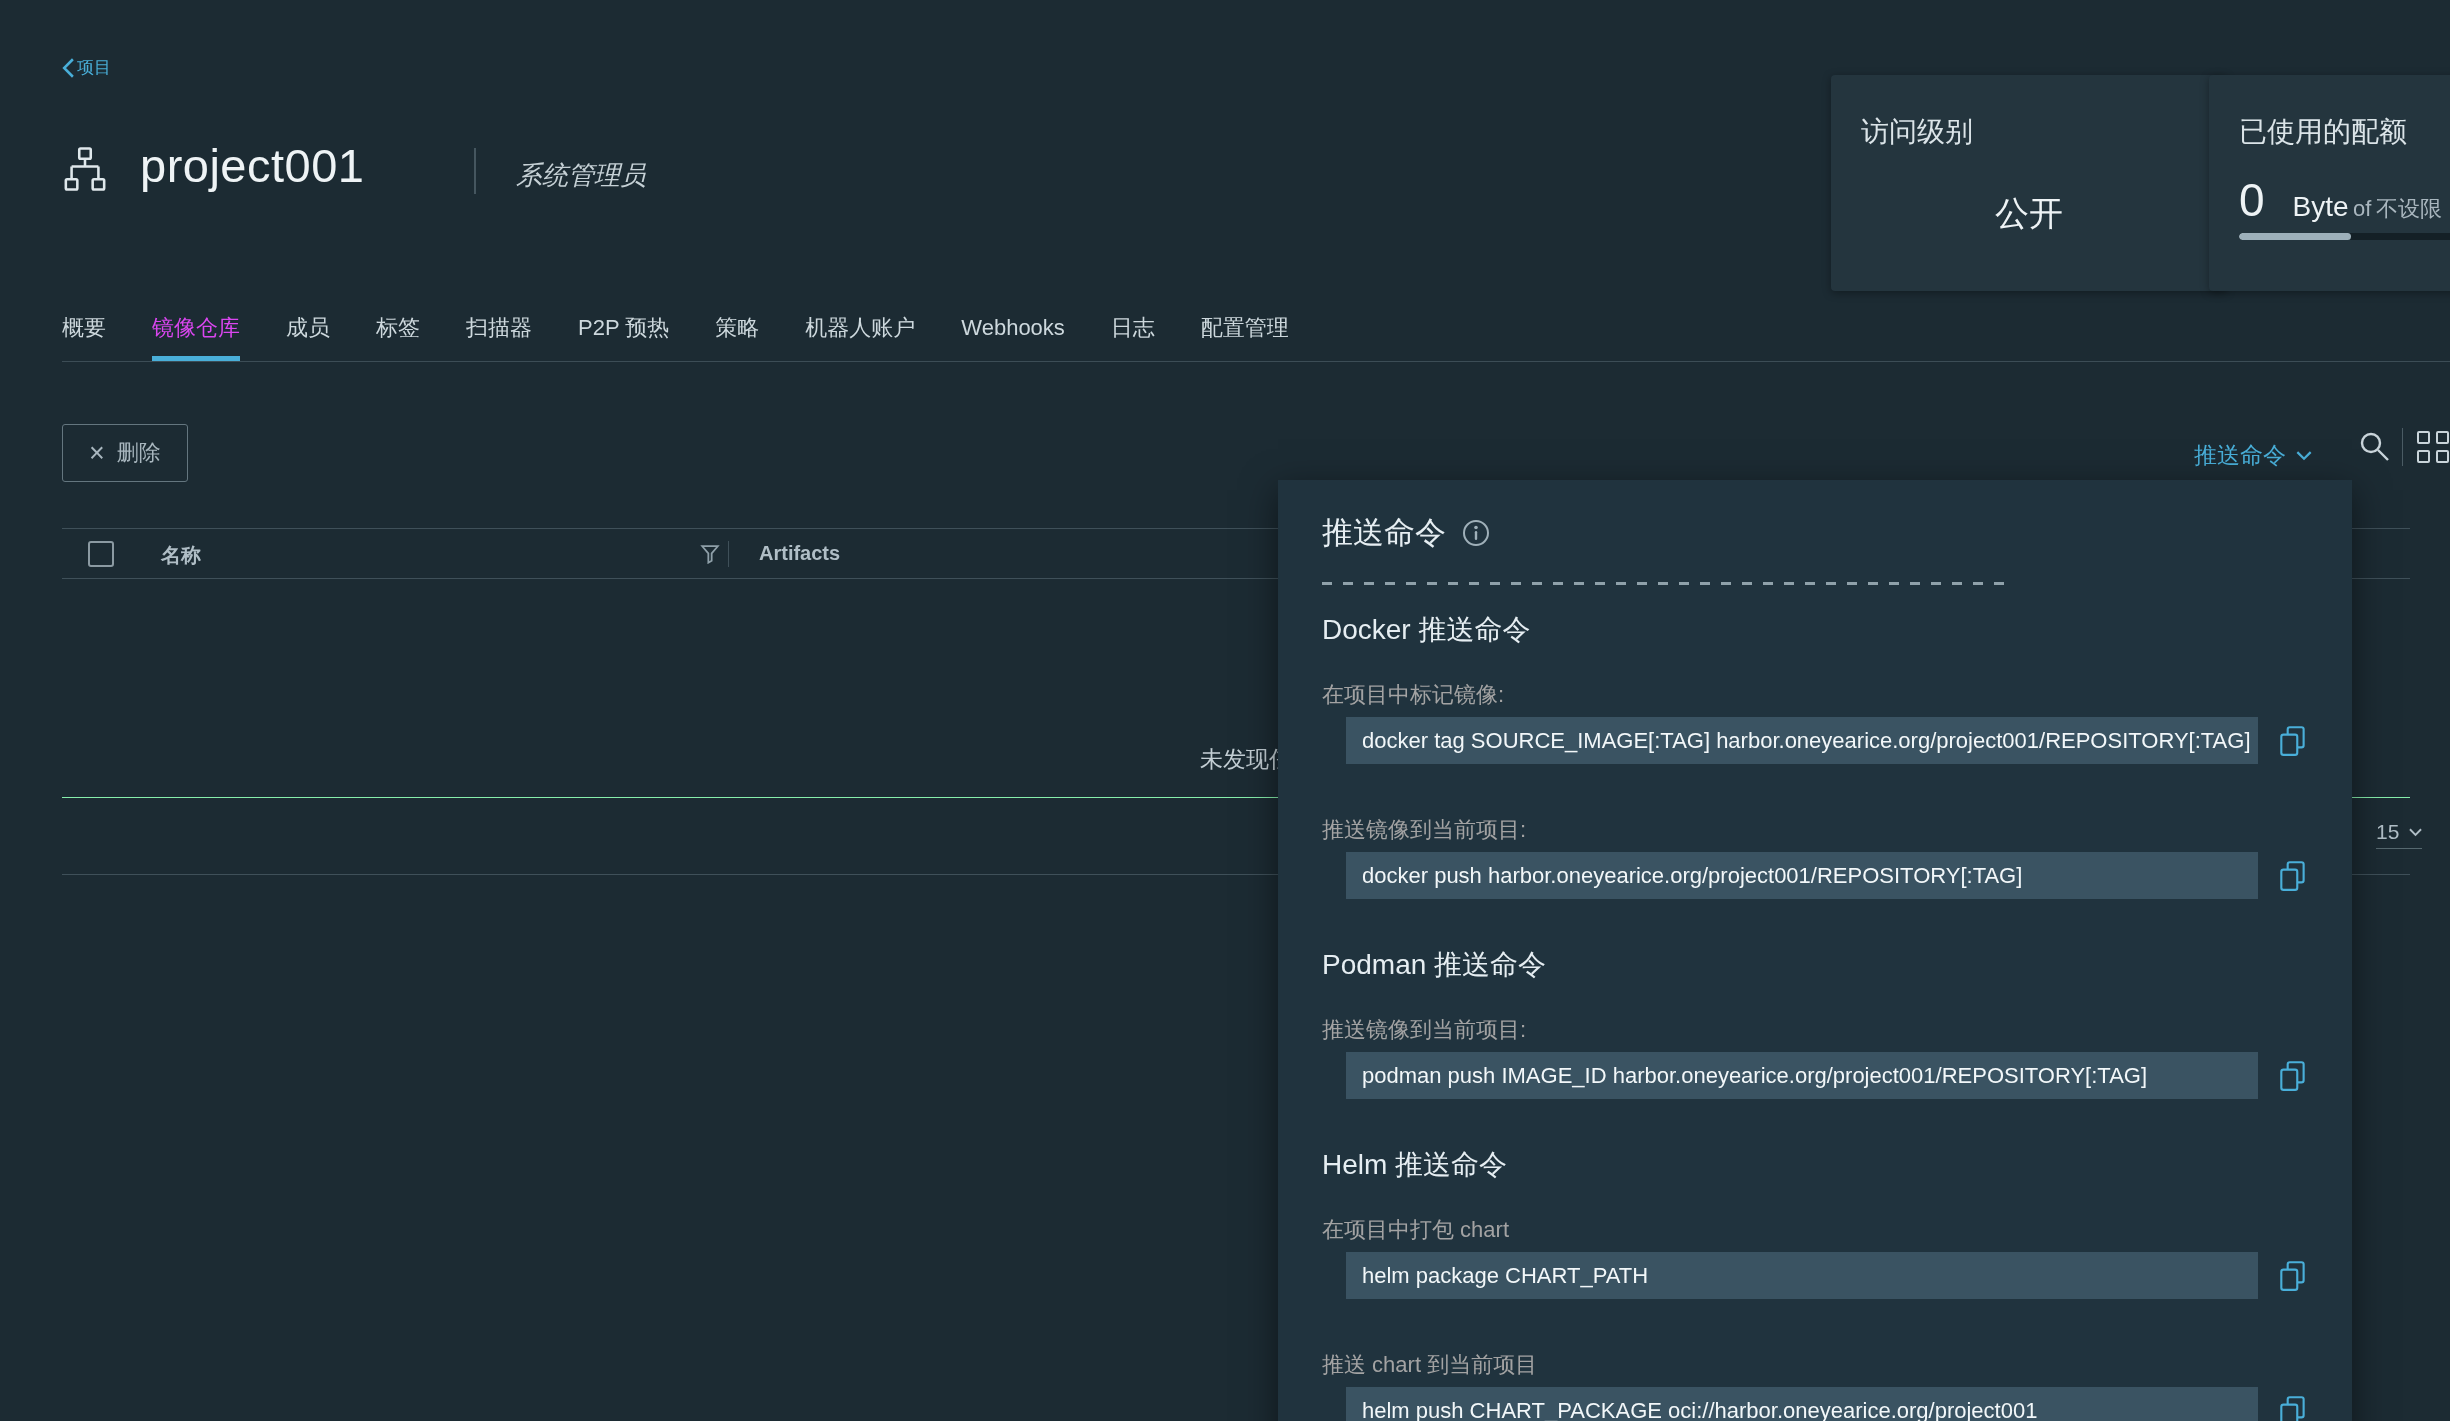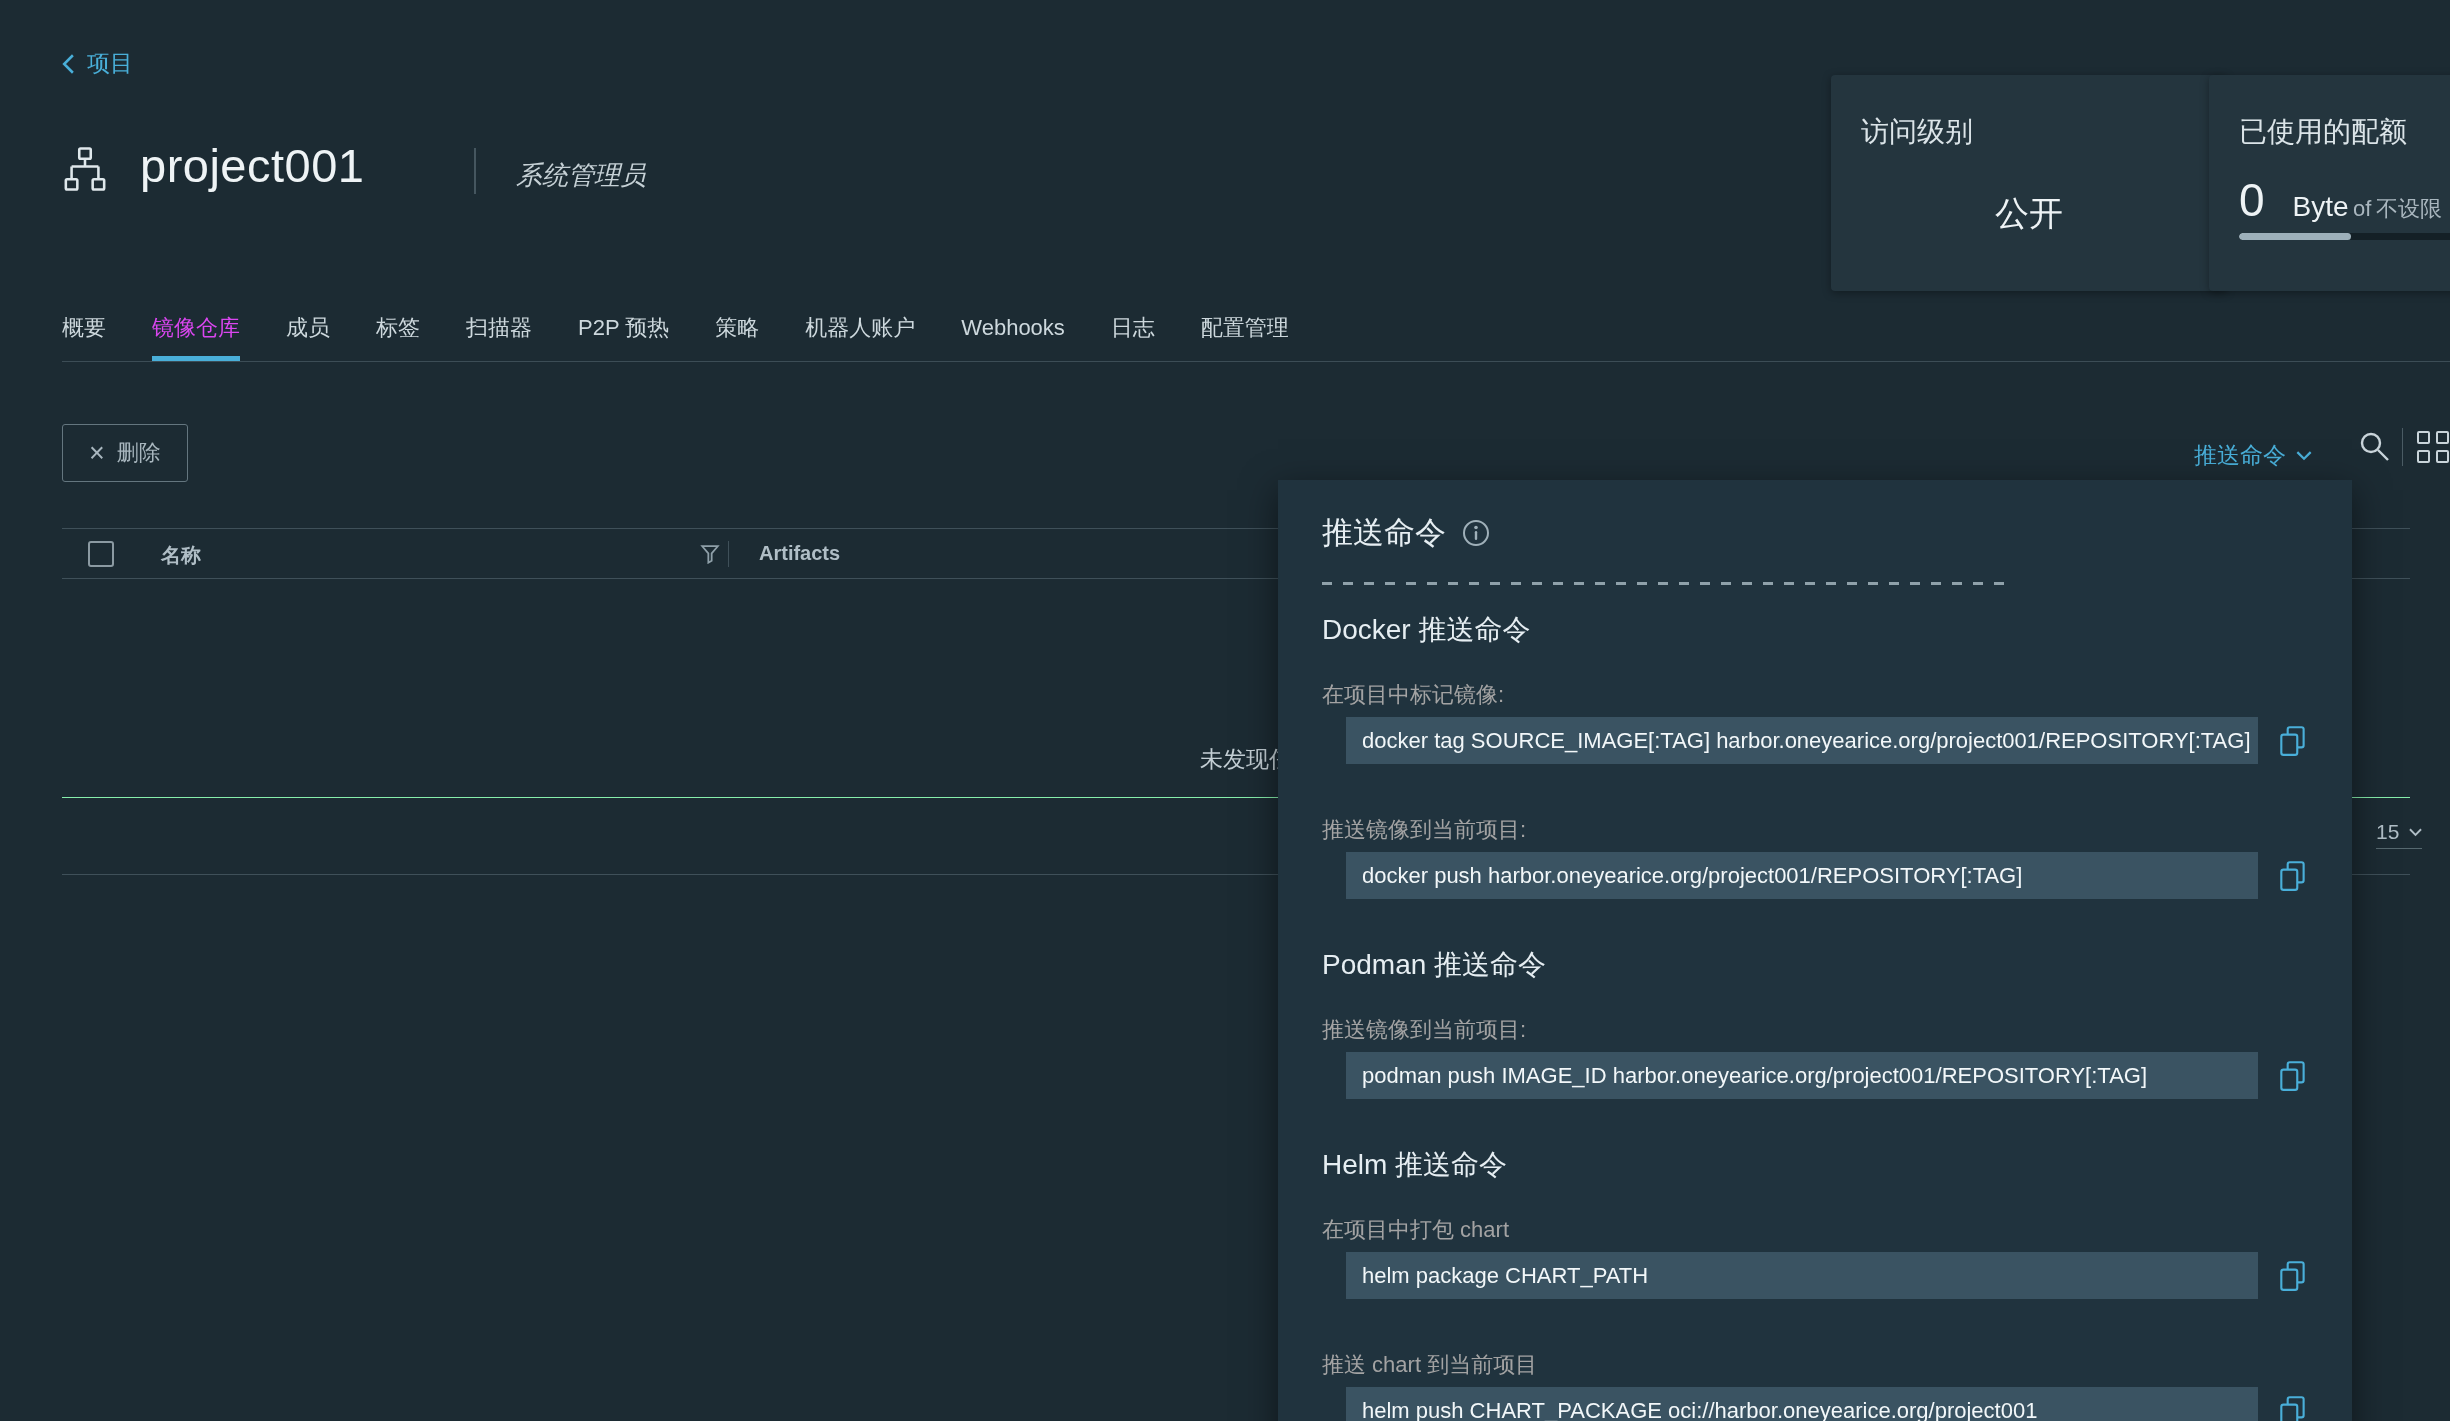--- a/index.html
+++ b/index.html
@@ -7,23 +7,23 @@
   body {
     position: relative;
     overflow: hidden;
     background: #1c2b33;
     font-family: "Liberation Sans", "DejaVu Sans", sans-serif;
     color: #dbe4e8;
   }
 
   
   .breadcrumb {
-    position: absolute; left: 62px; top: 48px;
-    display: flex; align-items: center; gap: 12px;
-    color: #49afd9; font-size: 23px; cursor: pointer;
+    position: absolute; left: 62px; top: 56px;
+    display: flex; align-items: center; gap: 2px;
+    color: #49afd9; font-size: 17px; cursor: pointer;
   }
 
   
   .proj-icon { position: absolute; left: 62px; top: 146px; width: 46px; height: 46px; }
   .proj-title {
     position: absolute; left: 140px; top: 134px;
     font-size: 47px; font-weight: 300; color: #eef3f5; line-height: 64px; letter-spacing: 0.5px;
   }
   .title-divider { position: absolute; left: 474px; top: 148px; width: 2px; height: 46px; background: #45565f; }
   .proj-role {

